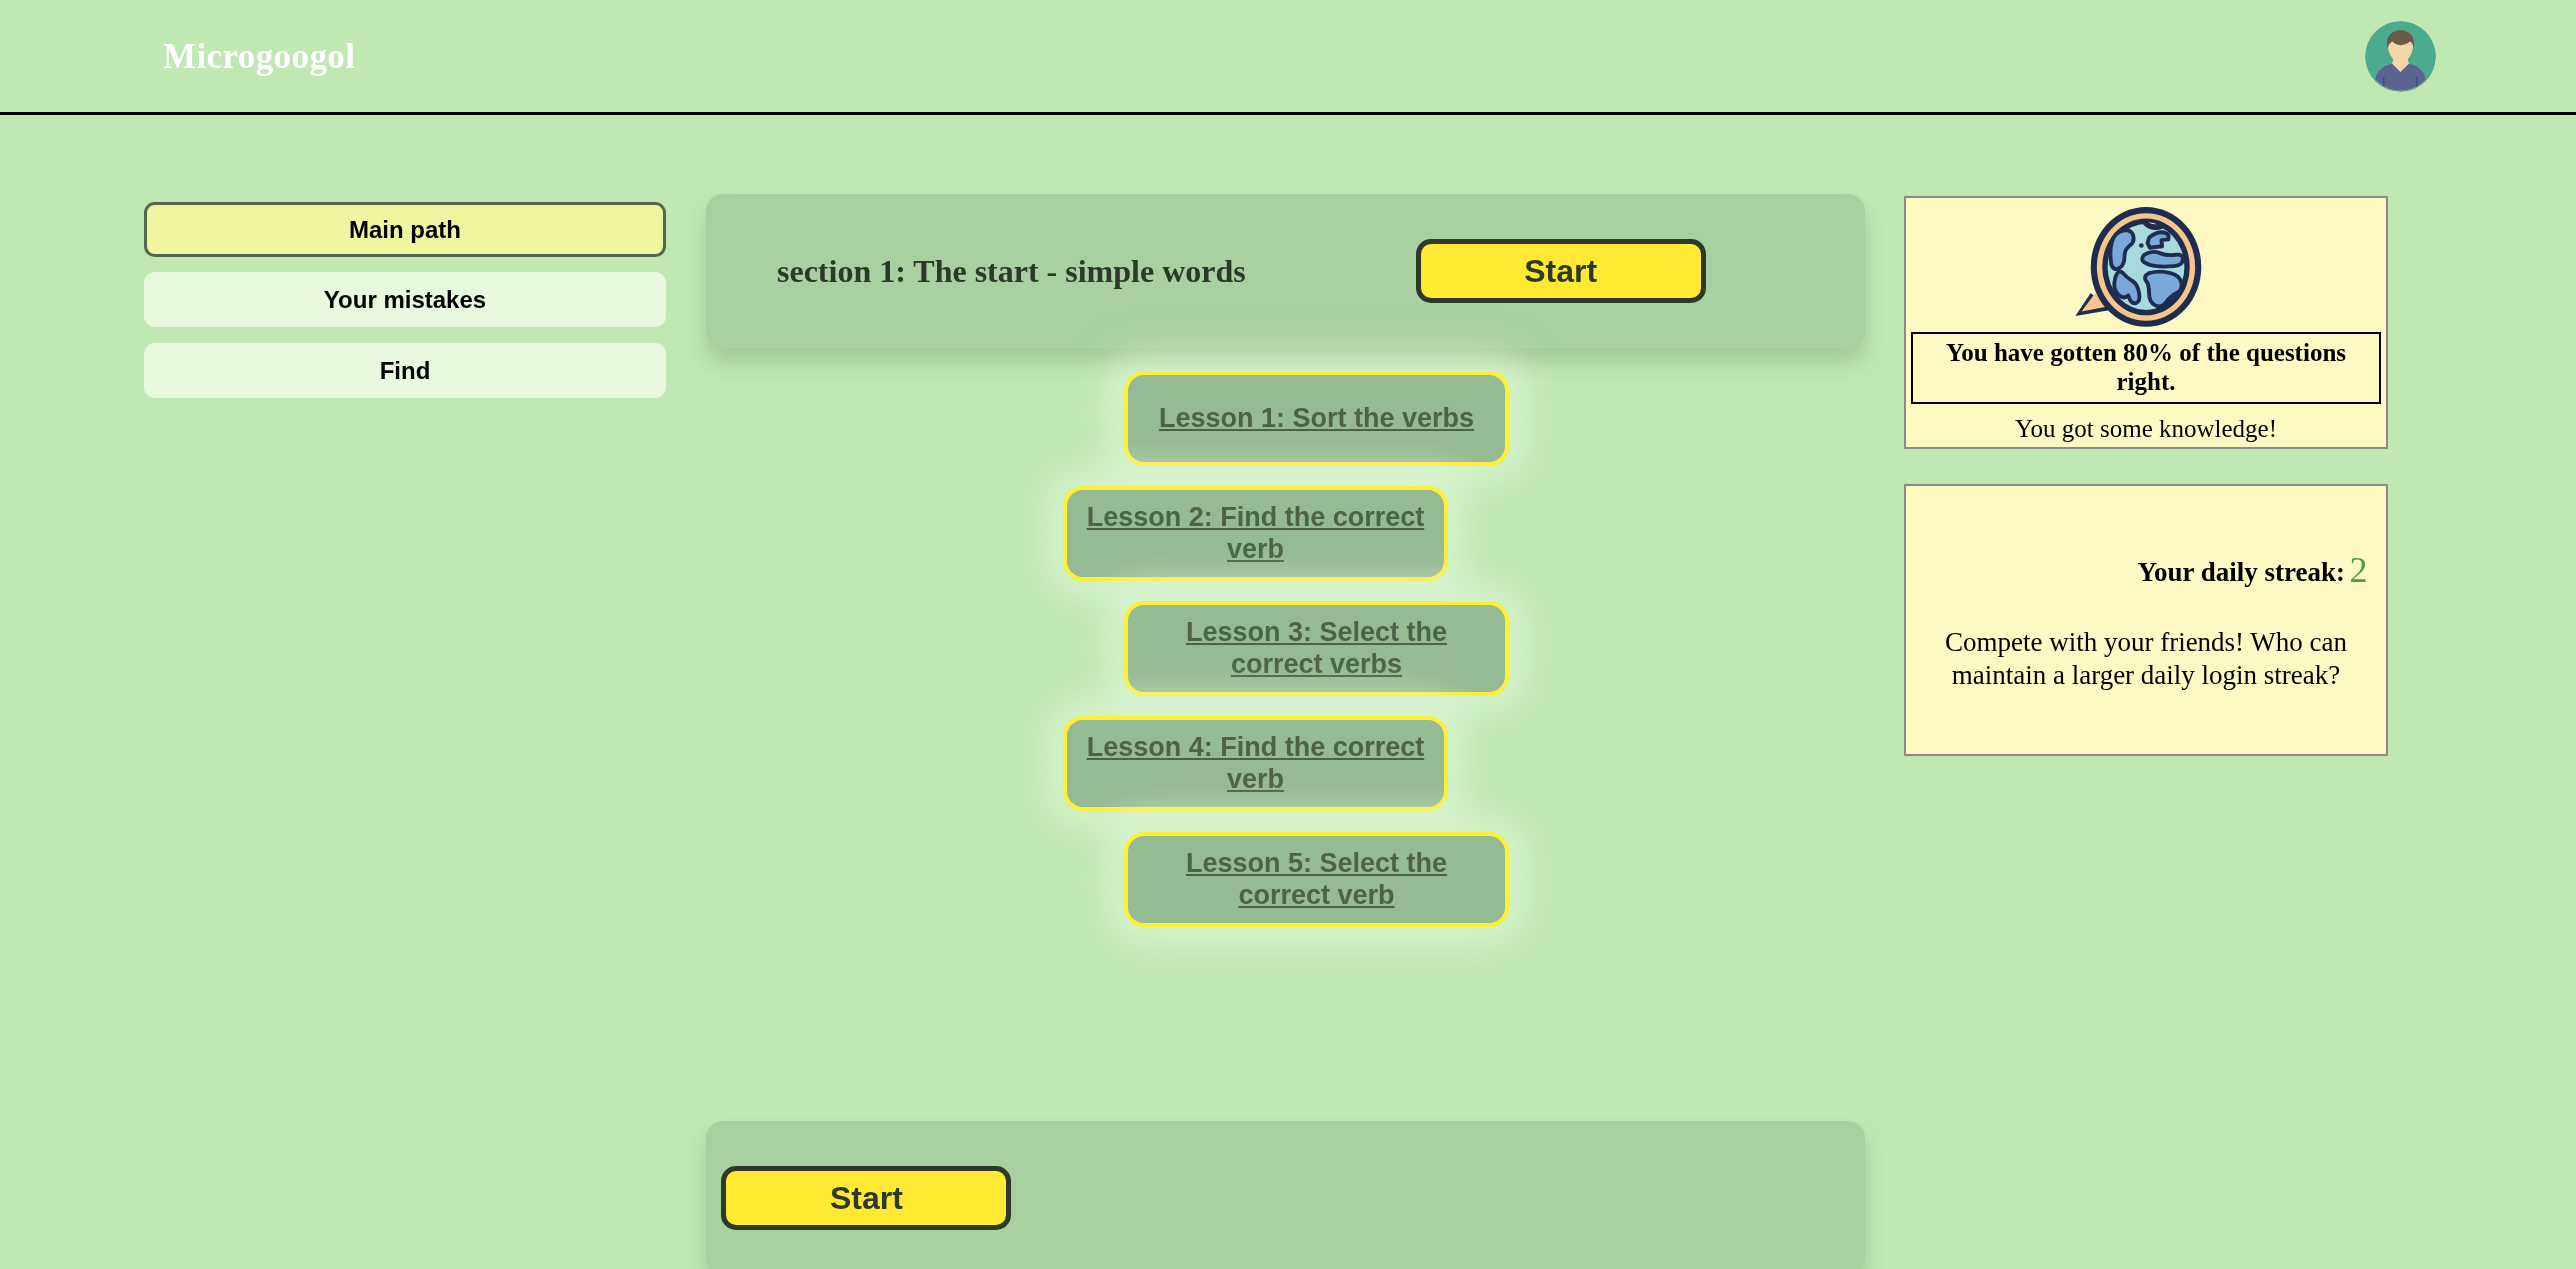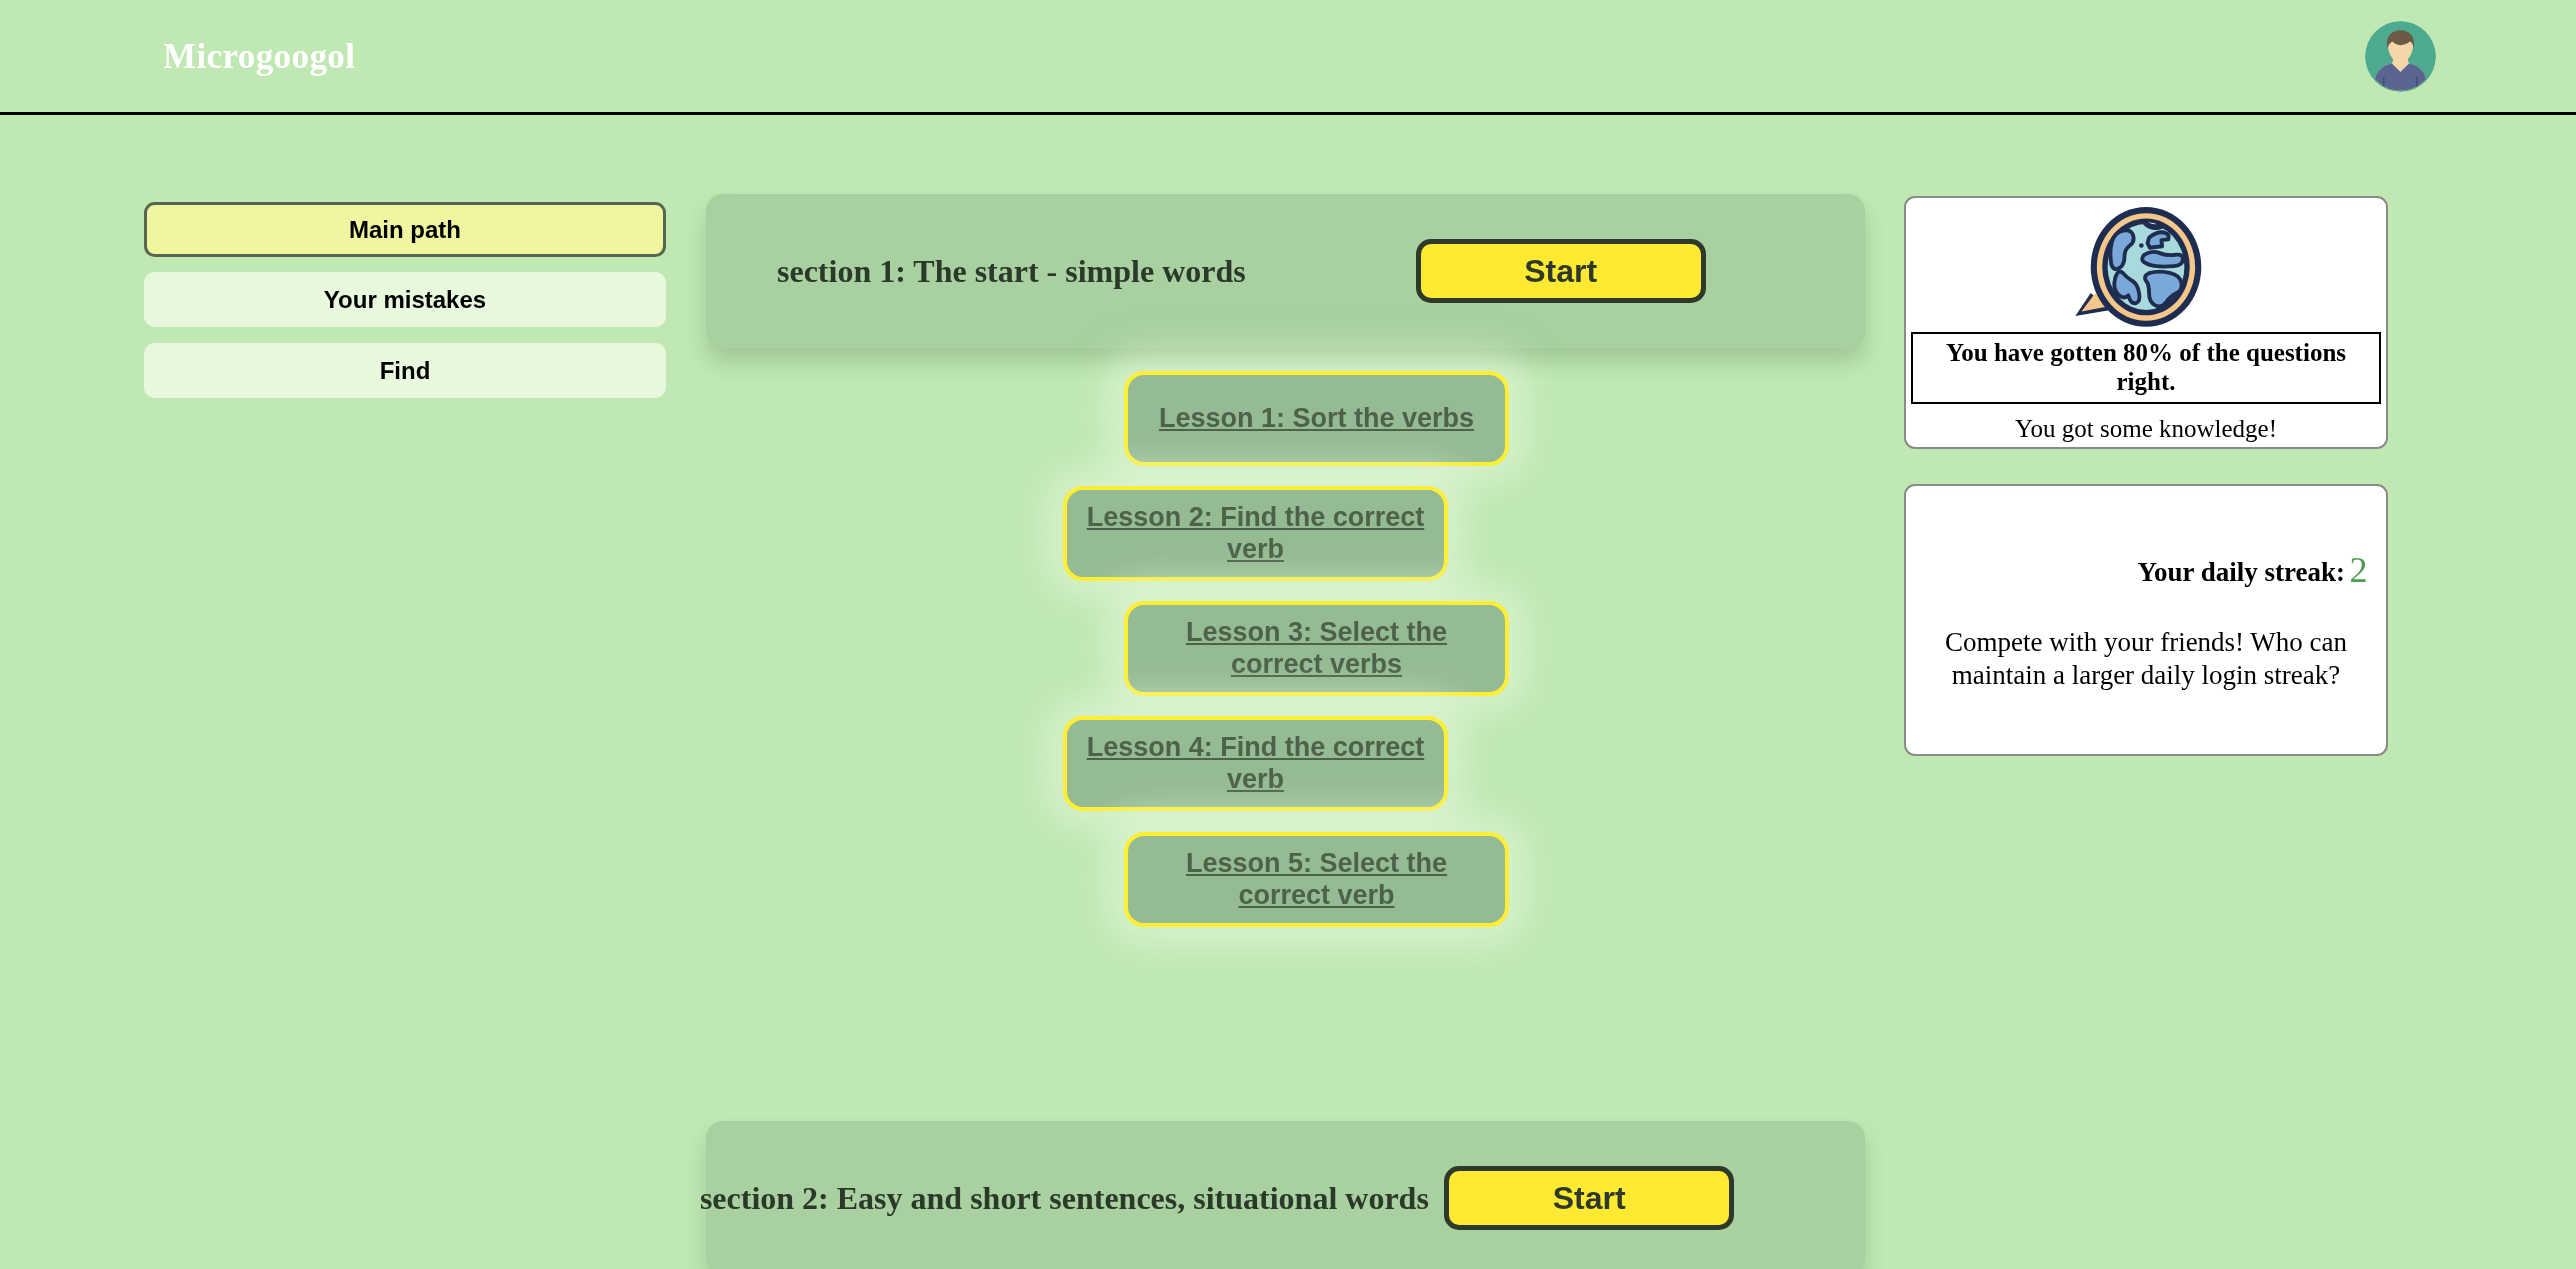--- a/index.html
+++ b/index.html
@@ -186,23 +186,23 @@
   
   .rail {
     position: absolute;
     left: 1904px;
     top: 77px;
     width: 484px;
   }
 
   .rail-card {
     width: 484px;
-    background: #ffffff;
+    background: #fef9c3;
     border: 2.3px solid #8a8a8a;
-    border-radius: 11px;
+    border-radius: 0;
   }
 
   .progress-card { height: 253px; }
 
   .globe-area {
     height: 134px;
     display: flex;
     align-items: center;
     justify-content: center;
     padding-top: 7.7px;
@@ -309,21 +309,20 @@
       <div class="lesson-btn lesson-1">Lesson 1: Sort the verbs</div>
       <div class="lesson-btn lesson-2">Lesson 2: Find the correct verb</div>
       <div class="lesson-btn lesson-3">Lesson 3: Select the correct verbs</div>
       <div class="lesson-btn lesson-4">Lesson 4: Find the correct verb</div>
       <div class="lesson-btn lesson-5">Lesson 5: Select the correct verb</div>
     </div>
   </div>
 
   <div class="section-2-wrap">
     <div class="section-card section-2">
-      <div class="sec-title">section 2: Easy and short sentences, situational words</div>
       <button class="start-btn">Start</button>
     </div>
   </div>
 
   <div class="rail">
 
     <div class="rail-card progress-card">
       <div class="globe-area">
         <svg width="192" height="123" viewBox="0 0 250 160">
           <g transform="translate(125,78)">

